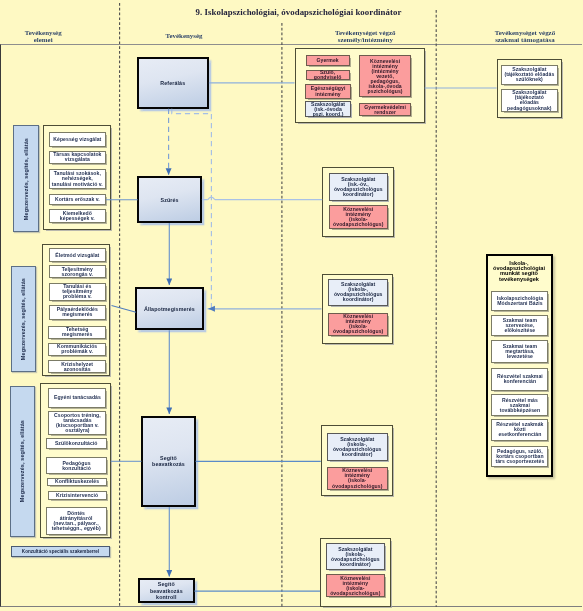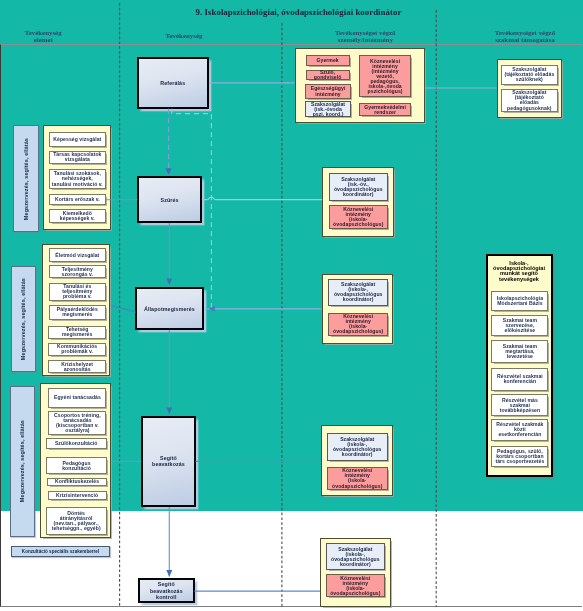--- a/index.html
+++ b/index.html
@@ -1,20 +1,20 @@
 <!DOCTYPE html>
 <html lang="hu"><head>
 <meta charset="utf-8">
 <title>Iskolapszichologiai, ovodapszichologiai koordinator</title>
 <style>
   html,body{margin:0;padding:0;background:#ffffff;}
   body{width:583px;height:611px;overflow:hidden;
        font-family:"Liberation Sans",sans-serif;
        -webkit-font-smoothing:antialiased;}
-  #stage{position:relative;width:583px;height:511px;background:#14b8a6;}
+  #stage{position:relative;width:583px;height:611px;background:#fef9c3;}
   .abs{position:absolute;box-sizing:border-box;}
 
   
   #title{left:0;top:6.5px;width:597px;text-align:center;
          font-family:"Liberation Serif",serif;font-weight:bold;
          font-size:8.8px;color:#1f1f3a;letter-spacing:.05px;}
 
   
   #frame{left:0.3px;top:44.3px;width:582px;height:563px;
          border-top:1px solid #8e8e8e;border-right:0;

